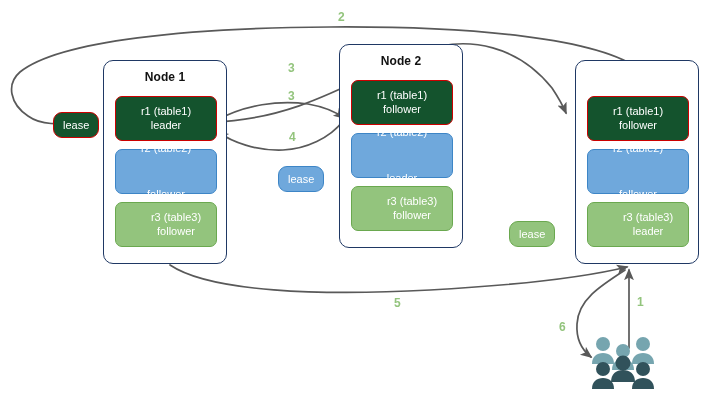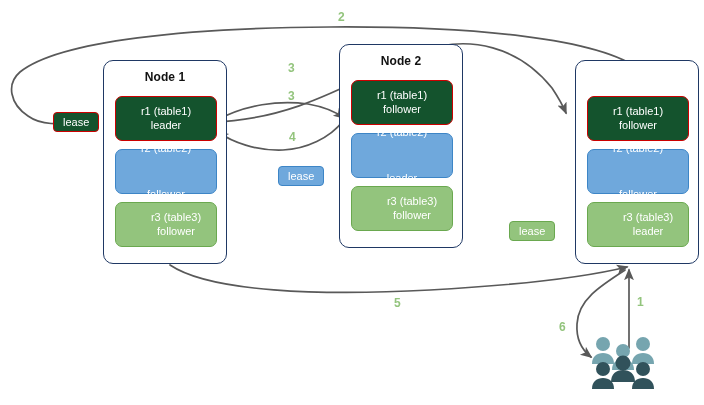--- a/index.html
+++ b/index.html
@@ -78,22 +78,22 @@
   .r-slot-2 { top: 141px; }
 
   .c-red   { background: #14532d; border: 1.4px solid #cc0000; }
   .c-blue  { background: #6fa8dc; border: 1.4px solid #3d85c6; gap: 32px; }
   .c-green { background: #93c47d; border: 1.4px solid #6aa84f; padding-left: 20px; }
 
   
   .lease {
     position: absolute;
     box-sizing: border-box;
-    border-radius: 4px;
-    height: 20px;
+    border-radius: 9px;
+    height: 26px;
     padding: 0 9px;
     display: flex;
     align-items: center;
     justify-content: center;
     color: #ffffff;
     font-size: 11px;
     white-space: nowrap;
   }
   #lease-1 { left: 53px;  top: 112px; }
   #lease-2 { left: 278px; top: 166px; }

